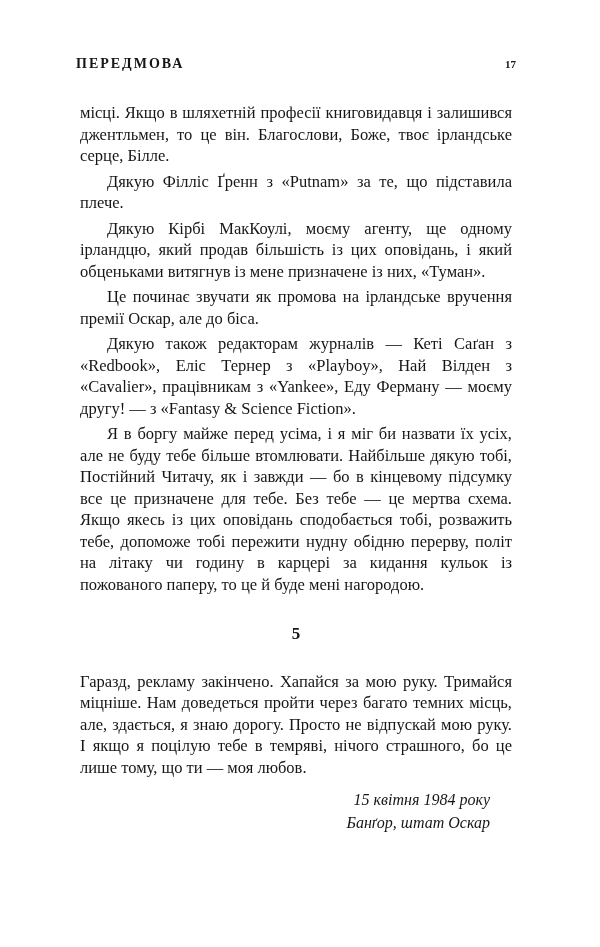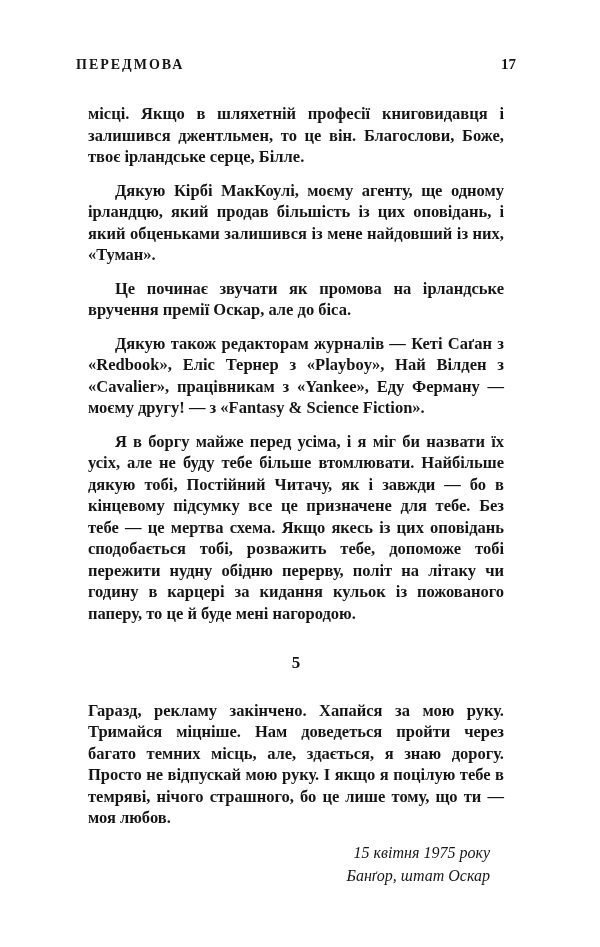--- a/index.html
+++ b/index.html
@@ -25,31 +25,30 @@
     display: flex;
     justify-content: space-between;
     align-items: baseline;
     font-weight: bold;
     font-size: 14px;
     letter-spacing: 2px;
     margin-bottom: 30px;
   }
   .head-page {
     letter-spacing: 0;
-    font-size: 15px;
+    font-size: 11px;
   }
   .body-text {
     font-size: 16.5px;
     line-height: 21.5px;
     text-align: justify;
   }
   .body-text p {
-    margin: 12px;
+    margin: 4px;
     text-indent: 27px;
-    font-weight: bold;
   }
   .body-text p.no-indent {
     text-indent: 0;
   }
   .section-number {
     text-align: center;
     font-weight: bold;
     font-size: 17px;
     margin: 28px 0 26px 0;
     text-indent: 0;
@@ -76,34 +75,35 @@
 
   <header class="running-head">
     <span class="head-title">ПЕРЕДМОВА</span>
     <span class="head-page">17</span>
   </header>
 
   <main class="body-text">
 
     <p class="no-indent">місці. Якщо в шляхетній професії книговидавця і залишився джентльмен, то це він. Благослови, Боже, твоє ірландське серце, Білле.</p>
 
+    <p>Дякую Філліс Ґренн з «Putnam» за те, що підставила плече.</p>
 
-    <p>Дякую Кірбі МакКоулі, моєму агенту, ще одному ірландцю, який продав більшість із цих оповідань, і який обценьками залишився із мене найдовший із них, «Туман».</p>
+    <p>Дякую Кірбі МакКоулі, моєму агенту, ще одному ірландцю, який продав більшість із цих оповідань, і який обценьками витягнув із мене призначене із них, «Туман».</p>
 
     <p>Це починає звучати як промова на ірландське вручення премії Оскар, але до біса.</p>
 
     <p>Дякую також редакторам журналів — Кеті Саґан з «Redbook», Еліс Тернер з «Playboy», Най Вілден з «Cavalier», працівникам з «Yankee», Еду Ферману — моєму другу! — з «Fantasy &amp; Science Fiction».</p>
 
     <p>Я в боргу майже перед усіма, і я міг би назвати їх усіх, але не буду тебе більше втомлювати. Найбільше дякую тобі, Постійний Читачу, як і завжди — бо в кінцевому підсумку все це призначене для тебе. Без тебе — це мертва схема. Якщо якесь із цих оповідань сподобається тобі, розважить тебе, допоможе тобі пережити нудну обідню перерву, політ на літаку чи годину в карцері за кидання кульок із пожованого паперу, то це й буде мені нагородою.</p>
 
     <div class="section-number">5</div>
 
     <p class="no-indent after-section">Гаразд, рекламу закінчено. Хапайся за мою руку. Тримайся міцніше. Нам доведеться пройти через багато темних місць, але, здається, я знаю дорогу. Просто не відпускай мою руку. І якщо я поцілую тебе в темряві, нічого страшного, бо це лише тому, що ти — моя любов.</p>
 
 
     <div class="signature">
-      <div class="sig-line">15 квітня 1975 року</div>
+      <div class="sig-line">15 квітня 1984 року</div>
       <div class="sig-line">Банґор, штат Оскар</div>
     </div>
 
   </main>
 
 </div>
 
 </body></html>

